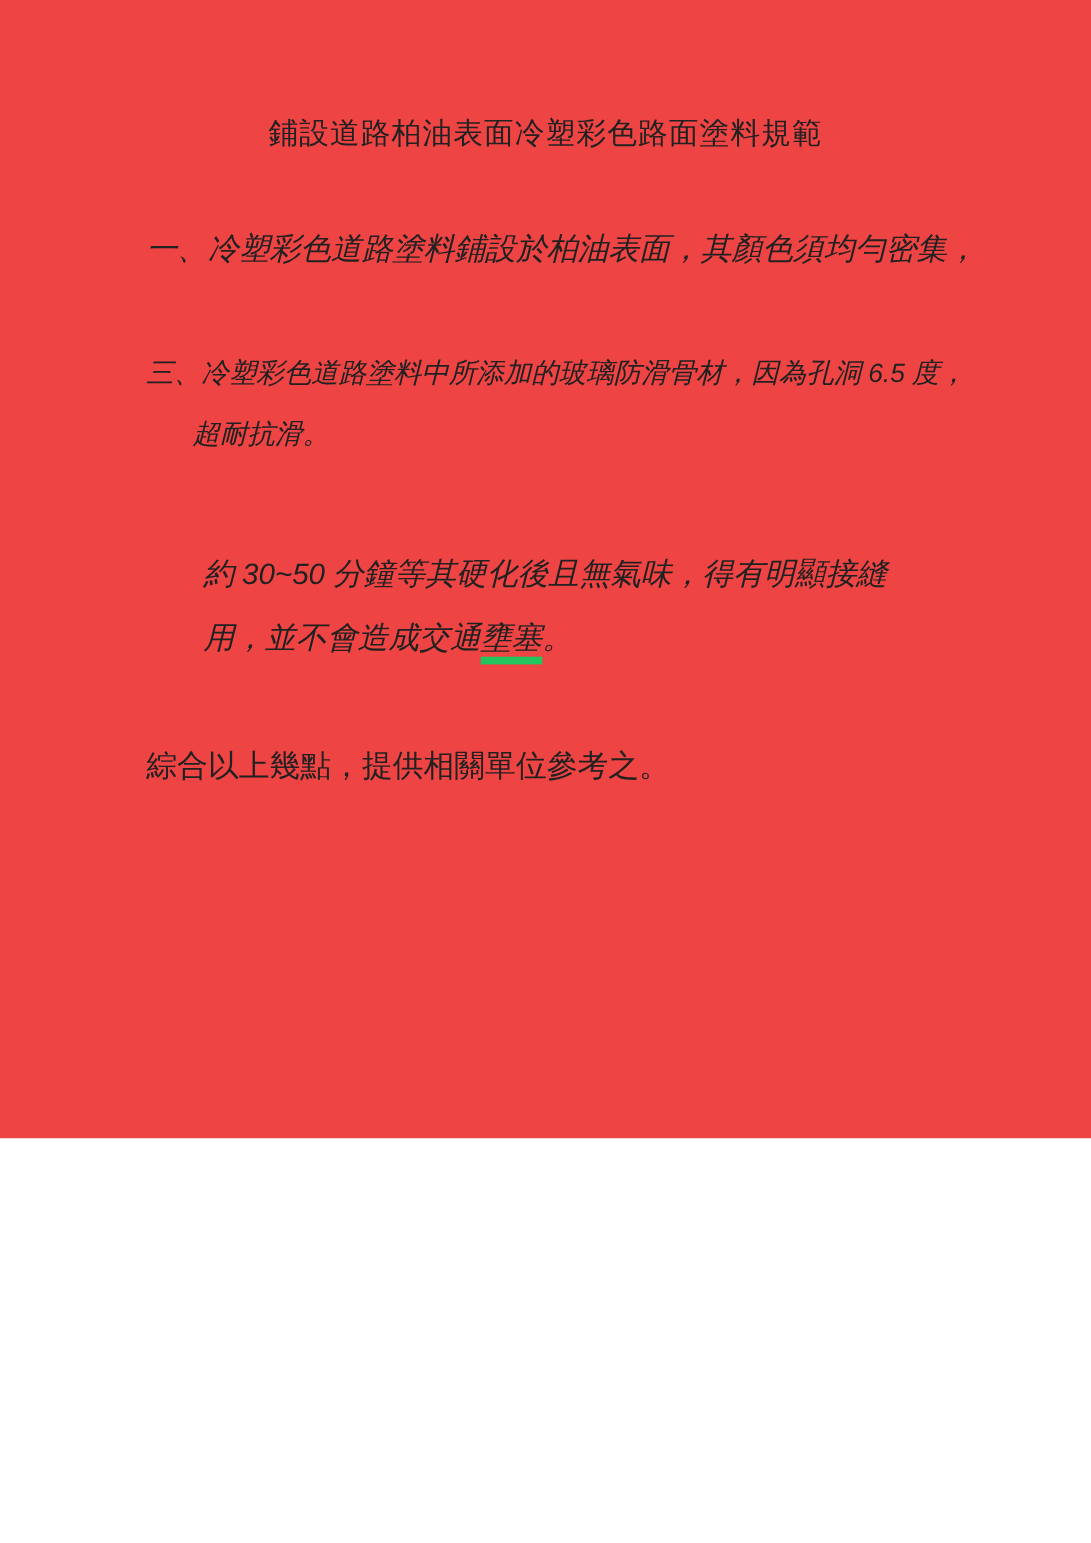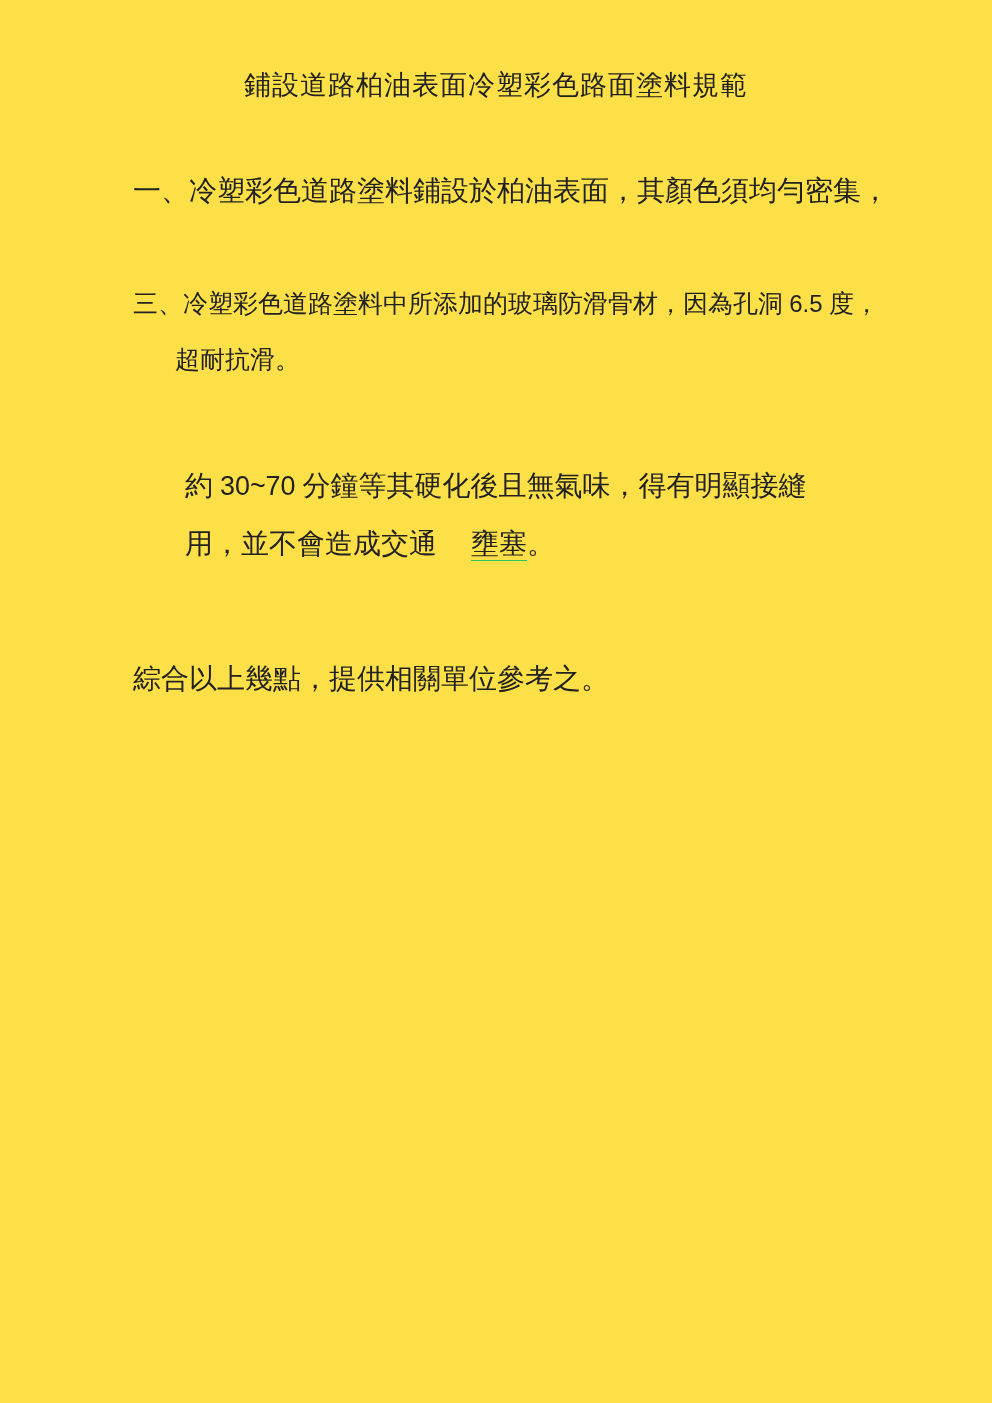--- a/index.html
+++ b/index.html
@@ -3,37 +3,38 @@
 <meta charset="utf-8">
 <style>
   html, body {
     margin: 0;
     padding: 0;
     background: #ffffff;
   }
   .page {
     position: relative;
     width: 992px;
-    height: 1403px;
+    height: 1035px;
     box-sizing: border-box;
-    background: #fde047;
+    background: #ef4444;
     color: #212121;
     font-family: "Liberation Serif", "DejaVu Serif", serif;
-    padding: 64px 133px 0 133px;
+    padding: 100px 133px 0 133px;
     overflow: hidden;
   }
   .doc-title {
     text-align: center;
     font-size: 27px;
     line-height: 42px;
     letter-spacing: 1px;
     white-space: nowrap;
   }
   .item .line {
     white-space: nowrap;
+    font-style: italic;
   }
   .marker {
     display: inline-block;
     min-width: 44px;
   }
   .item1, .item2 {
     font-size: 28px;
     line-height: 70px;
   }
   .item1 { margin-top: 50px; }
@@ -49,26 +50,25 @@
     margin-top: 69px;
   }
   .item1 .cont, .item2 .cont, .item3 .cont { padding-left: 42px; }
   .item4 .cont { padding-left: 52px; }
   .num {
     font-family: "Liberation Sans", "DejaVu Sans", sans-serif;
     font-size: 0.96em;
     margin-top: 15px;
   }
   .term-underline {
-    border-bottom: 1px solid #22c55e;
+    border-bottom: 7px solid #22c55e;
     padding-bottom: 1px;
-    margin-left: 34px;
   }
   .closing {
-    margin-top: 84px;
+    margin-top: 65px;
     font-size: 28px;
     line-height: 44px;
     white-space: nowrap;
   }
 </style>
 </head>
 <body>
 
 <div class="page">
 
@@ -83,21 +83,21 @@
 
   <div class="item item3">
     <div class="line">
       <span class="marker">三、</span><span>冷塑彩色道路塗料中所添加的玻璃防滑骨材，因為孔洞 </span><span class="num">6.5</span><span> 度，</span>
     </div>
     <div class="line cont">超耐抗滑。</div>
   </div>
 
   <div class="item item4">
     <div class="line cont">
-      <span>約 </span><span class="num">30~70</span><span> 分鐘等其硬化後且無氣味，得有明顯接縫</span>
+      <span>約 </span><span class="num">30~50</span><span> 分鐘等其硬化後且無氣味，得有明顯接縫</span>
     </div>
     <div class="line cont">
       <span>用，並不會造成交通</span><span class="term-underline">壅塞</span><span>。</span>
     </div>
   </div>
 
   <div class="closing">綜合以上幾點，提供相關單位參考之。</div>
 
 </div>
 

